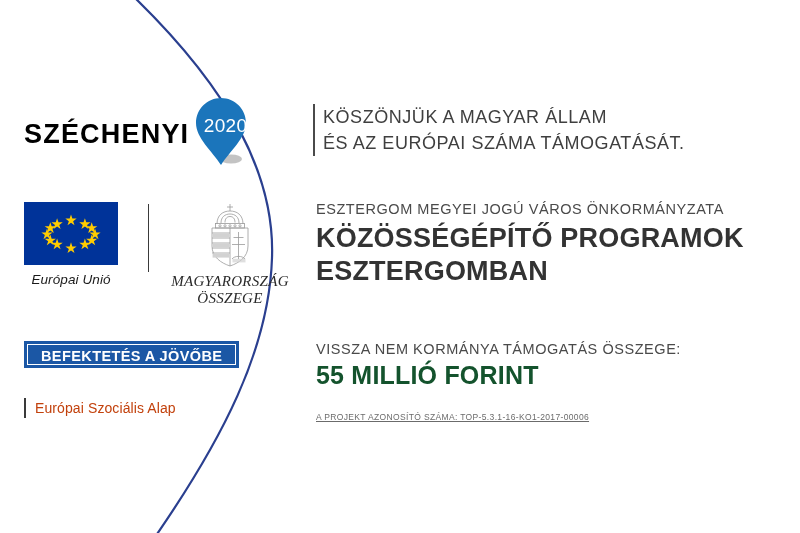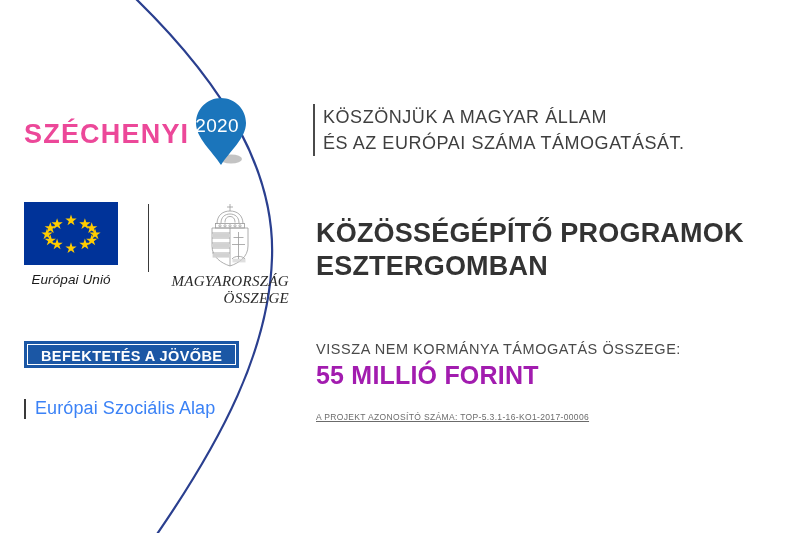--- a/index.html
+++ b/index.html
@@ -41,38 +41,38 @@
     position: absolute;
     left: 24px;
     top: 95px;
     display: flex;
     align-items: center;
   }
   #szechenyi-wordmark {
     font-size: 27px;
     font-weight: bold;
     letter-spacing: 1.2px;
-    color: #ec4899;
+    color: #000000;
     line-height: 1;
     white-space: nowrap;
   }
   #pin-wrap {
     position: relative;
     width: 58px;
     height: 76px;
     margin-left: 6px;
     margin-top: 2px;
   }
   #pin-svg { position: absolute; left: 0; top: 0; }
   #pin-year {
     position: absolute;
     left: 0;
     top: 19px;
     width: 52px;
-    text-align: left;
+    text-align: right;
     font-size: 19px;
     letter-spacing: 0.3px;
     font-weight: normal;
     color: #ffffff;
     line-height: 1;
   }
 
   
   #flags-row {
     position: absolute;
@@ -110,21 +110,21 @@
   }
   #hu-arms { display: block; margin: 0 auto; }
   #hu-caption {
     margin-top: 5px;
     font-family: "Liberation Serif", serif;
     font-size: 15px;
     color: #2b2b2b;
     line-height: 1.15;
     letter-spacing: 0.3px;
   }
-  .hu-cap-line { display: block; text-align: right; }
+  .hu-cap-line { display: block; }
 
   
   #invest-badge {
     position: absolute;
     left: 24px;
     top: 341px;
     background: #1b57a5;
     padding: 3px;
     display: inline-block;
   }
@@ -146,22 +146,22 @@
     display: flex;
     align-items: center;
   }
   #esza-rule {
     width: 2px;
     height: 20px;
     background: #3a3a3a;
     margin-right: 9px;
   }
   #esza-label {
-    font-size: 18px;
-    color: #3b82f6;
+    font-size: 14px;
+    color: #c2410c;
     letter-spacing: 0.1px;
   }
 
   
   #right-col {
     position: absolute;
     left: 313px;
     top: 0;
     width: 480px;
     height: 533px;
@@ -195,21 +195,21 @@
     top: 200px;
   }
   #org-line {
     font-size: 14.5px;
     color: #4a4a4a;
     letter-spacing: 0.55px;
     line-height: 1.3;
     white-space: nowrap;
   }
   #project-title {
-    margin-top: 17px;
+    margin-top: 3px;
     font-size: 27px;
     font-weight: bold;
     color: #333333;
     letter-spacing: 0.2px;
     line-height: 1.22;
   }
   .title-line { display: block; white-space: nowrap; }
 
   
   #grant-block {
@@ -221,21 +221,21 @@
     font-size: 14.5px;
     color: #4a4a4a;
     letter-spacing: 0.55px;
     white-space: nowrap;
     line-height: 1.3;
   }
   #grant-amount {
     margin-top: 2px;
     font-size: 25px;
     font-weight: bold;
-    color: #a21caf;
+    color: #14532d;
     letter-spacing: 0.2px;
     line-height: 1.15;
     white-space: nowrap;
   }
 
   
   #project-id {
     position: absolute;
     left: 3px;
     top: 412px;
@@ -350,20 +350,21 @@
 
     <div id="thanks-block">
       <div id="thanks-rule"></div>
       <div id="thanks-text">
         <span class="thanks-line">KÖSZÖNJÜK A MAGYAR ÁLLAM</span>
         <span class="thanks-line">ÉS AZ EURÓPAI SZÁMA TÁMOGATÁSÁT.</span>
       </div>
     </div>
 
     <div id="headline-block">
+      <div id="org-line">ESZTERGOM MEGYEI JOGÚ VÁROS ÖNKORMÁNYZATA</div>
       <div id="project-title">
         <span class="title-line">KÖZÖSSÉGÉPÍTŐ PROGRAMOK</span>
         <span class="title-line">ESZTERGOMBAN</span>
       </div>
     </div>
 
     <div id="grant-block">
       <div id="grant-label">VISSZA NEM KORMÁNYA TÁMOGATÁS ÖSSZEGE:</div>
       <div id="grant-amount">55 MILLIÓ FORINT</div>
     </div>

